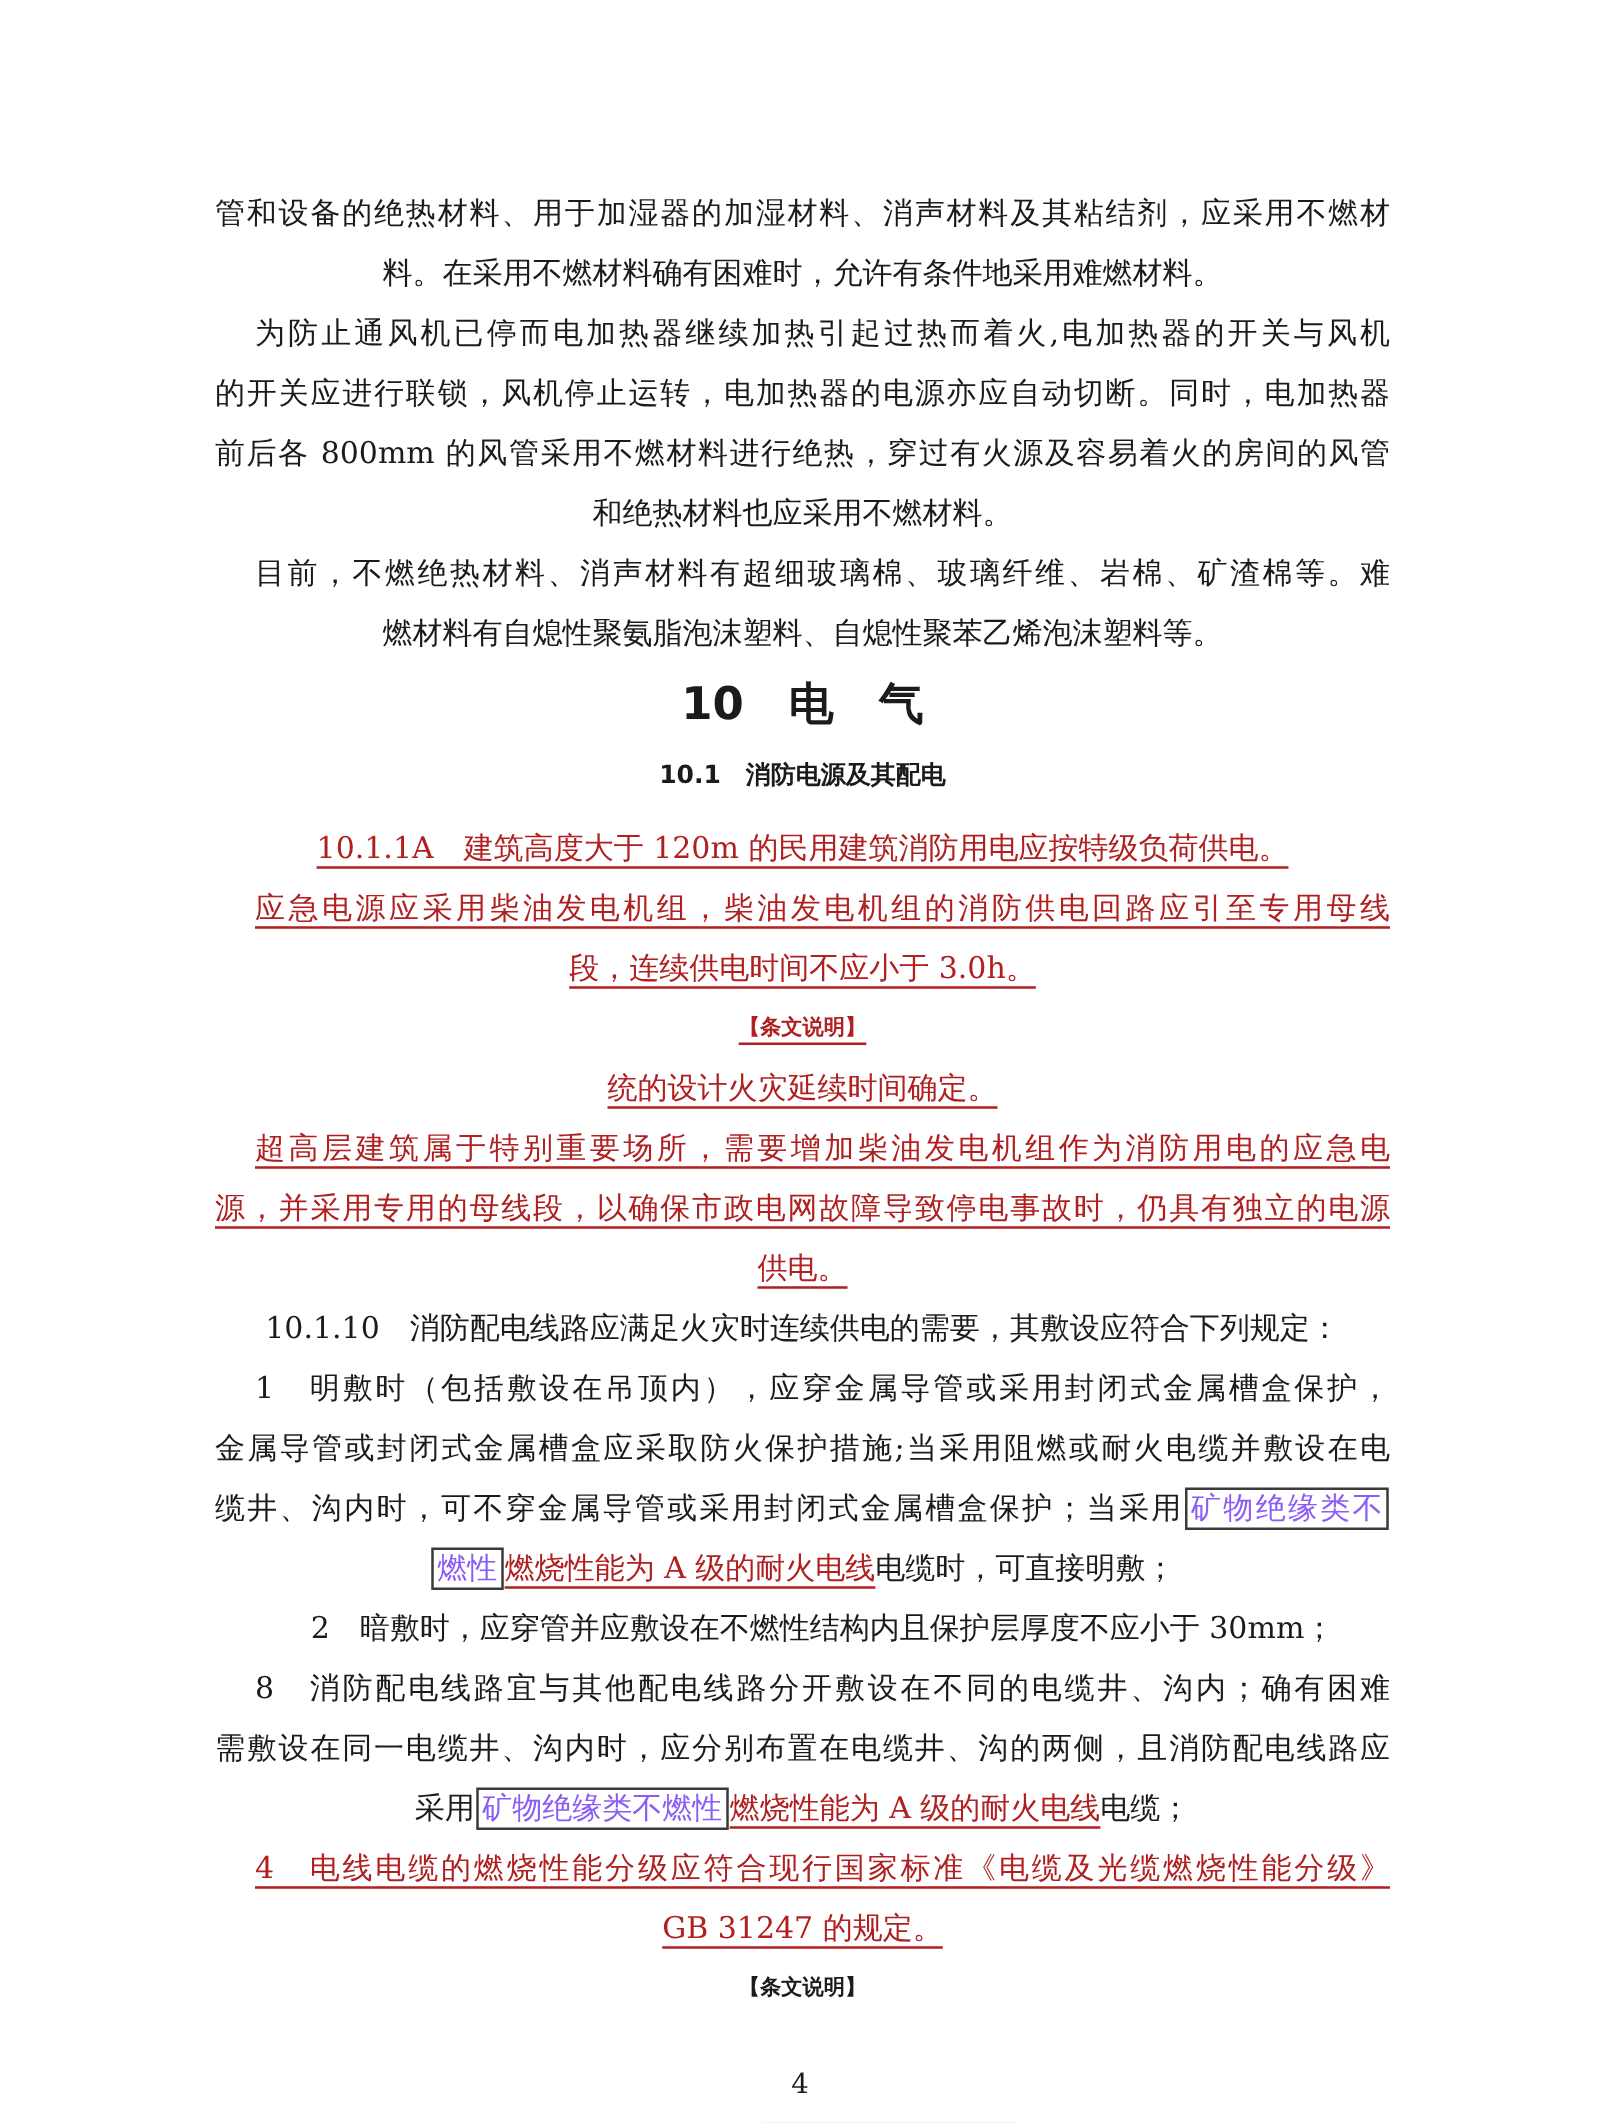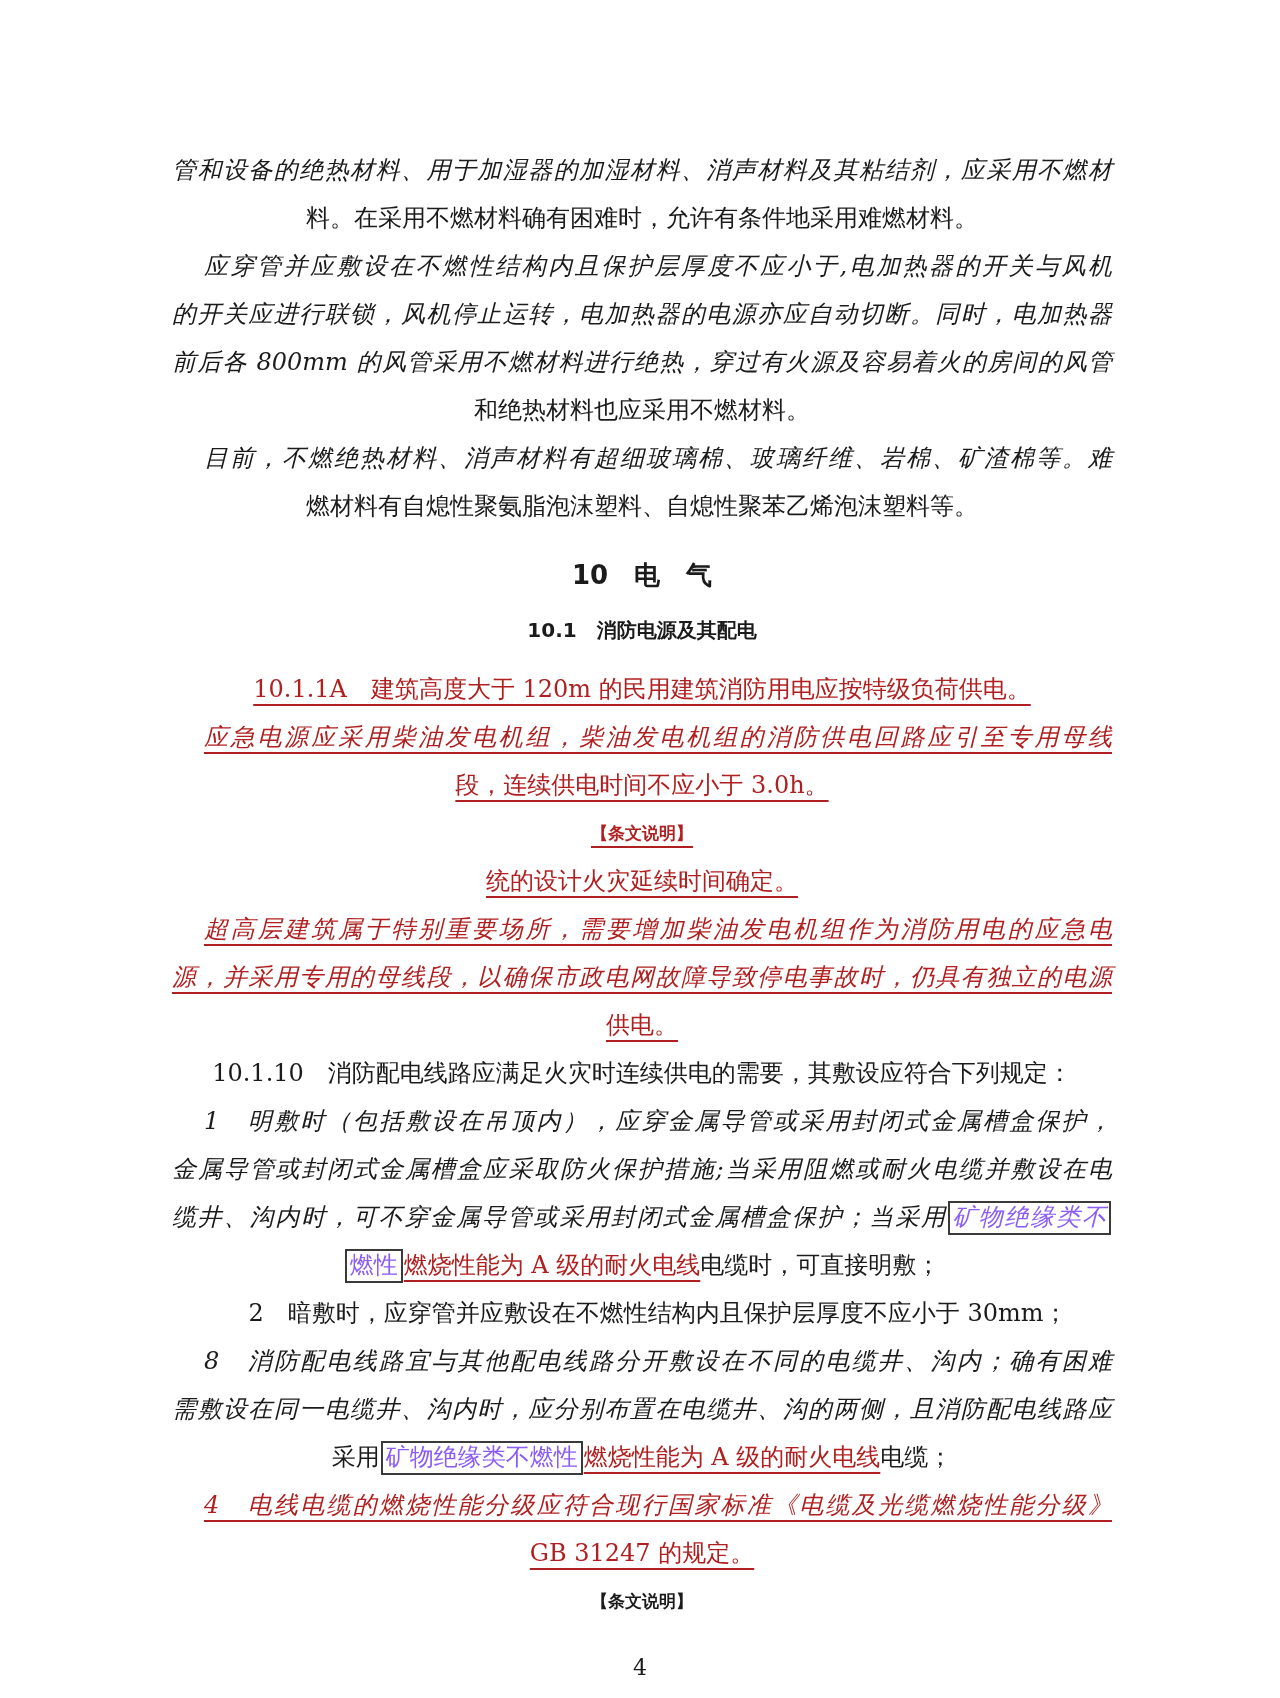--- a/index.html
+++ b/index.html
@@ -22,32 +22,31 @@
   .line {
     font-size: 24px;
     line-height: 48px;
     min-height: 48px;
     color: #1b1b1b;
     text-align: center;
   }
   .line.just {
     text-align: justify;
     text-align-last: justify;
-    font-style: italic;
   }
   
   .line.h1 {
     font-family: "DejaVu Sans", "Liberation Sans", sans-serif;
     font-weight: bold;
-    font-size: 26px;
+    font-size: 36px;
     line-height: 56px;
     min-height: 56px;
     text-align: left;
     text-align-last: center;
-    margin-top: 17px;
+    margin-top: 6px;
   }
   .line.h2 {
     font-family: "DejaVu Sans", "Liberation Sans", sans-serif;
     font-weight: bold;
     font-size: 20px;
     line-height: 54px;
     min-height: 54px;
     text-align: center;
     text-align-last: center;
     margin-bottom: 8px;
@@ -91,21 +90,21 @@
     font-family: "DejaVu Serif", "Liberation Serif", serif;
   }
 </style>
 </head>
 <body>
 
 <div class="page">
   <div class="text-block">
       <div class="line body just"><span class="seg-k">管和设备的绝热材料、用于加湿器的加湿材料、消声材料及其粘结剂，应采用不燃材</span></div>
       <div class="line body"><span class="seg-k">料。在采用不燃材料确有困难时，允许有条件地采用难燃材料。</span></div>
-      <div class="line body just" style="padding-left: 32px;"><span class="seg-k">应穿管并应敷设在不燃性结构内且保护层厚度不应小于,电加热器的开关与风机</span></div>
+      <div class="line body just" style="padding-left: 32px;"><span class="seg-k">为防止通风机已停而电加热器继续加热引起过热而着火,电加热器的开关与风机</span></div>
       <div class="line body just"><span class="seg-k">的开关应进行联锁，风机停止运转，电加热器的电源亦应自动切断。同时，电加热器</span></div>
       <div class="line body just"><span class="seg-k">前后各 800mm 的风管采用不燃材料进行绝热，穿过有火源及容易着火的房间的风管</span></div>
       <div class="line body"><span class="seg-k">和绝热材料也应采用不燃材料。</span></div>
       <div class="line body just" style="padding-left: 32px;"><span class="seg-k">目前，不燃绝热材料、消声材料有超细玻璃棉、玻璃纤维、岩棉、矿渣棉等。难</span></div>
       <div class="line body"><span class="seg-k">燃材料有自熄性聚氨脂泡沫塑料、自熄性聚苯乙烯泡沫塑料等。</span></div>
       <div class="line h1"><span class="seg-h">10　电　气</span></div>
       <div class="line h2"><span class="seg-h">10.1　消防电源及其配电</span></div>
       <div class="line body"><span class="seg-r">10.1.1A　建筑高度大于 120m 的民用建筑消防用电应按特级负荷供电。</span></div>
       <div class="line body just" style="padding-left: 32px;"><span class="seg-r">应急电源应采用柴油发电机组，柴油发电机组的消防供电回路应引至专用母线</span></div>
       <div class="line body"><span class="seg-r">段，连续供电时间不应小于 3.0h。</span></div>

